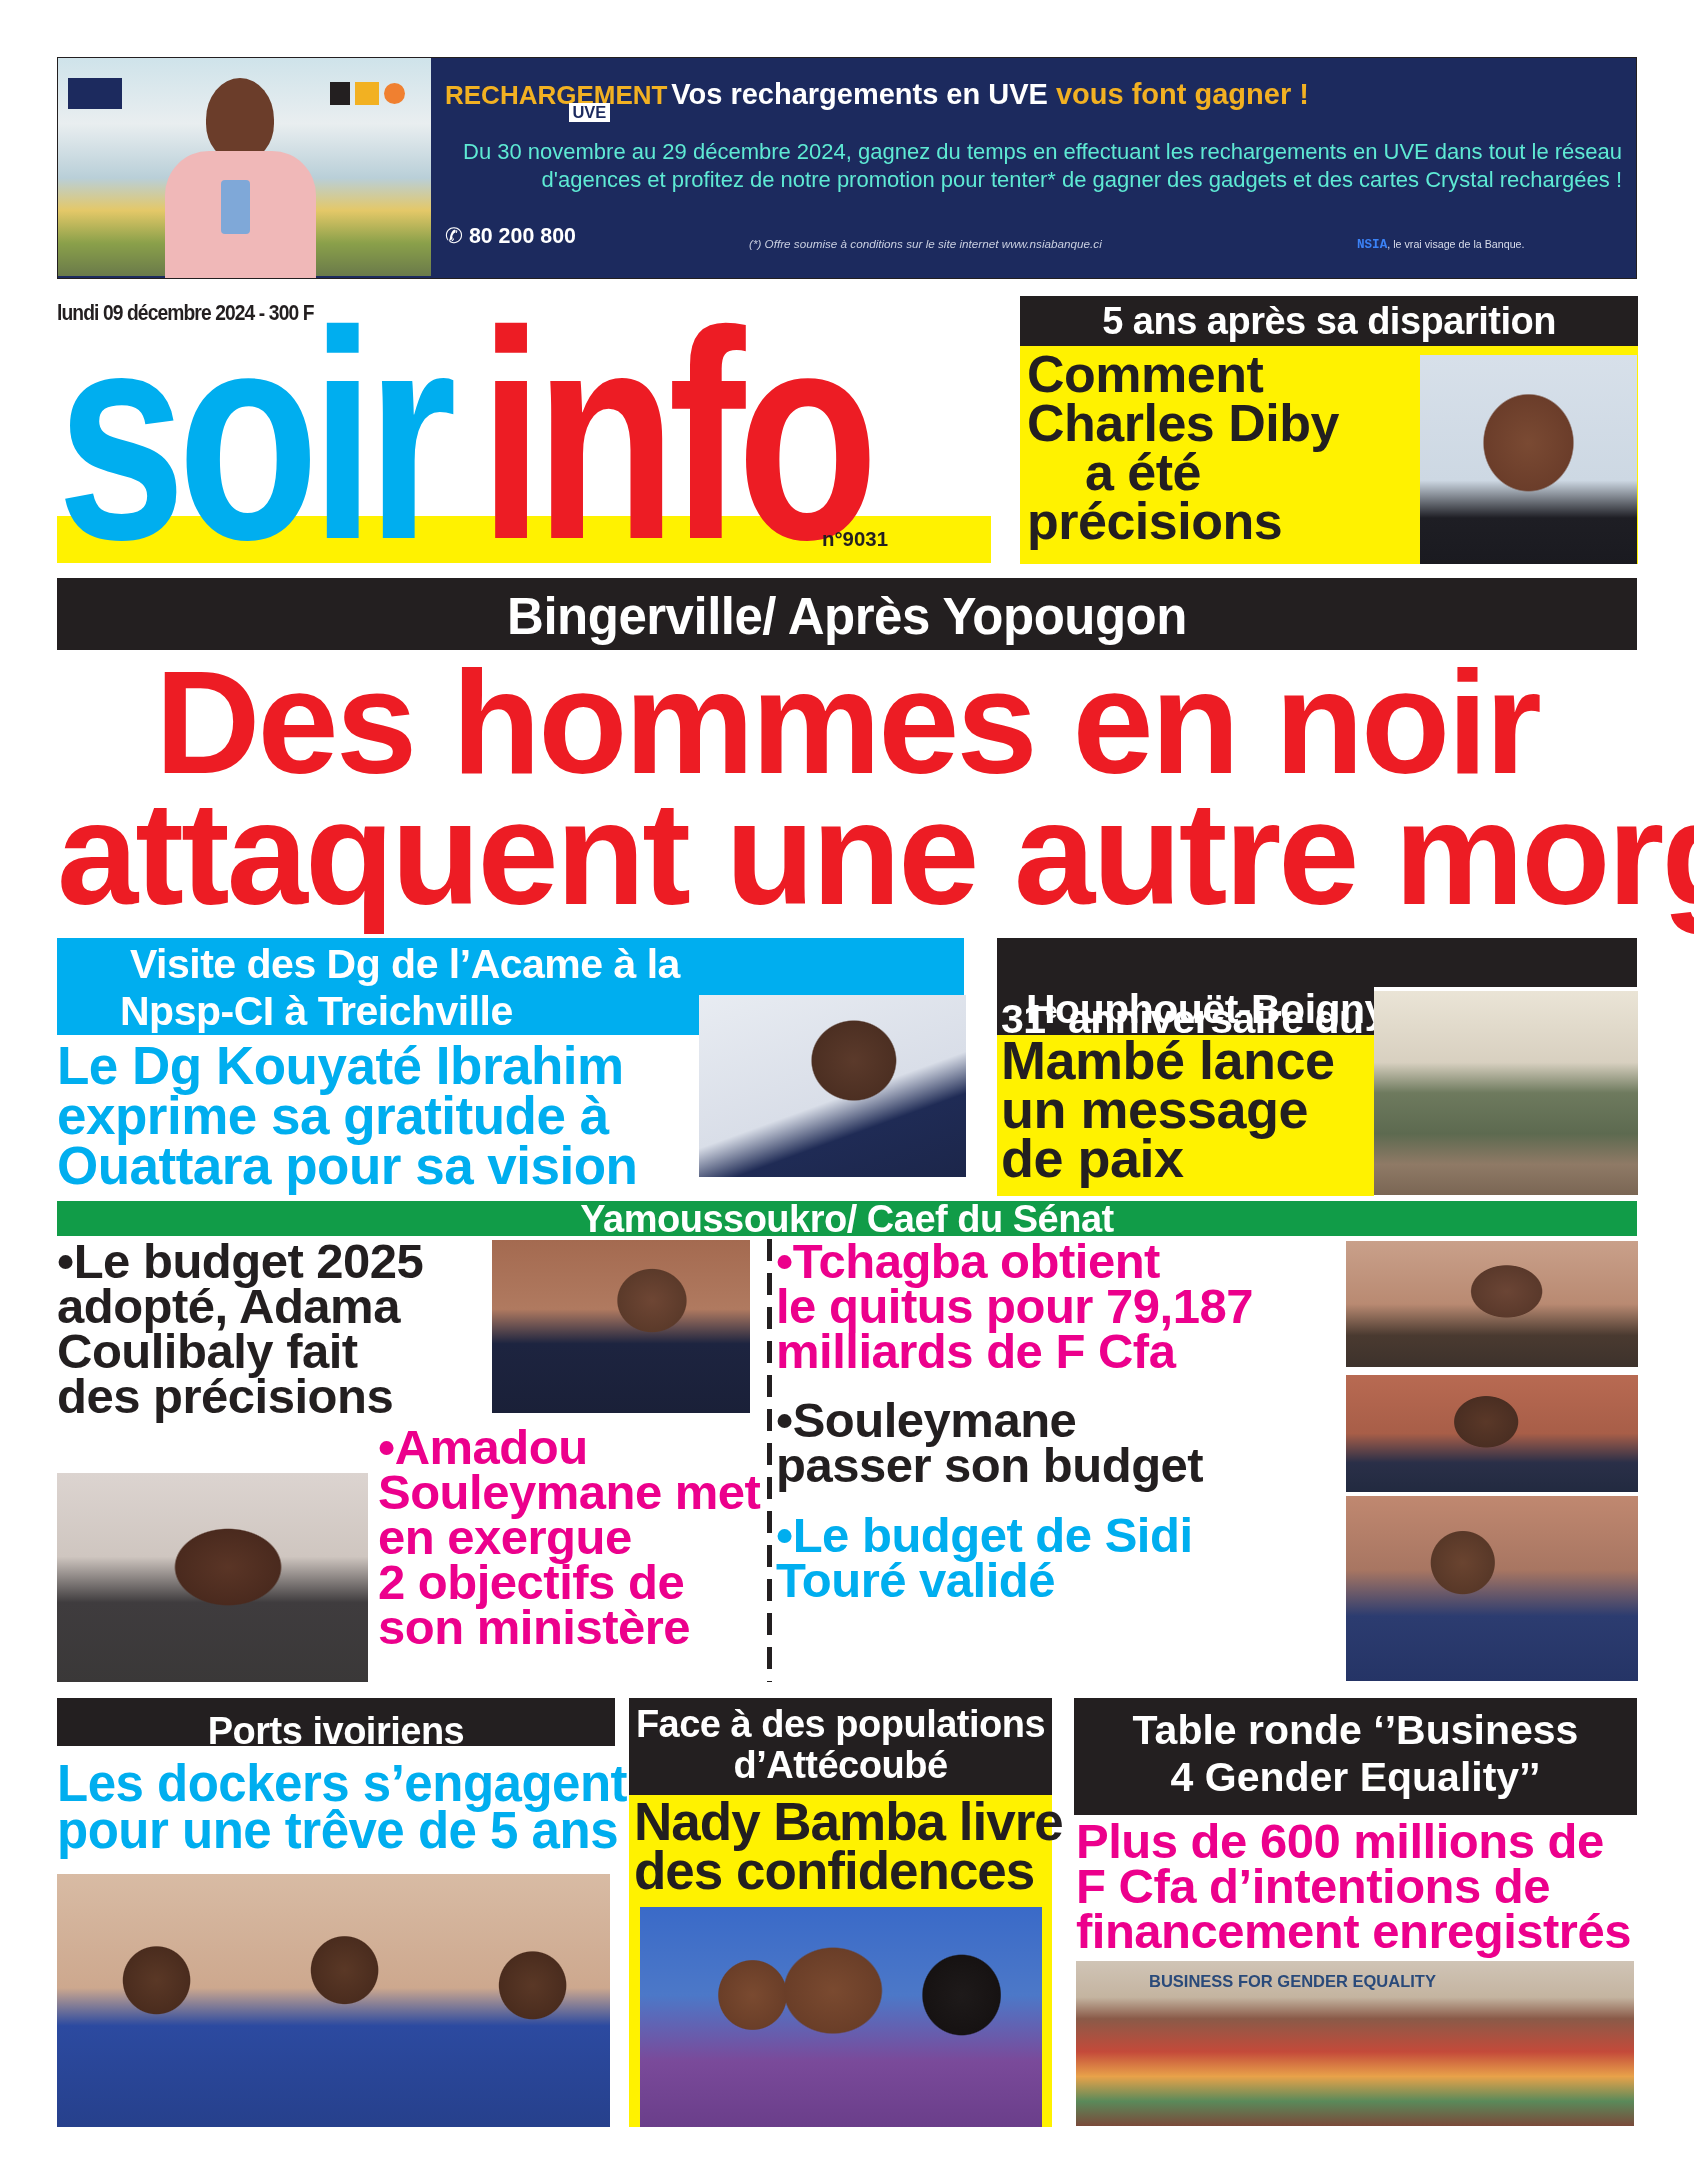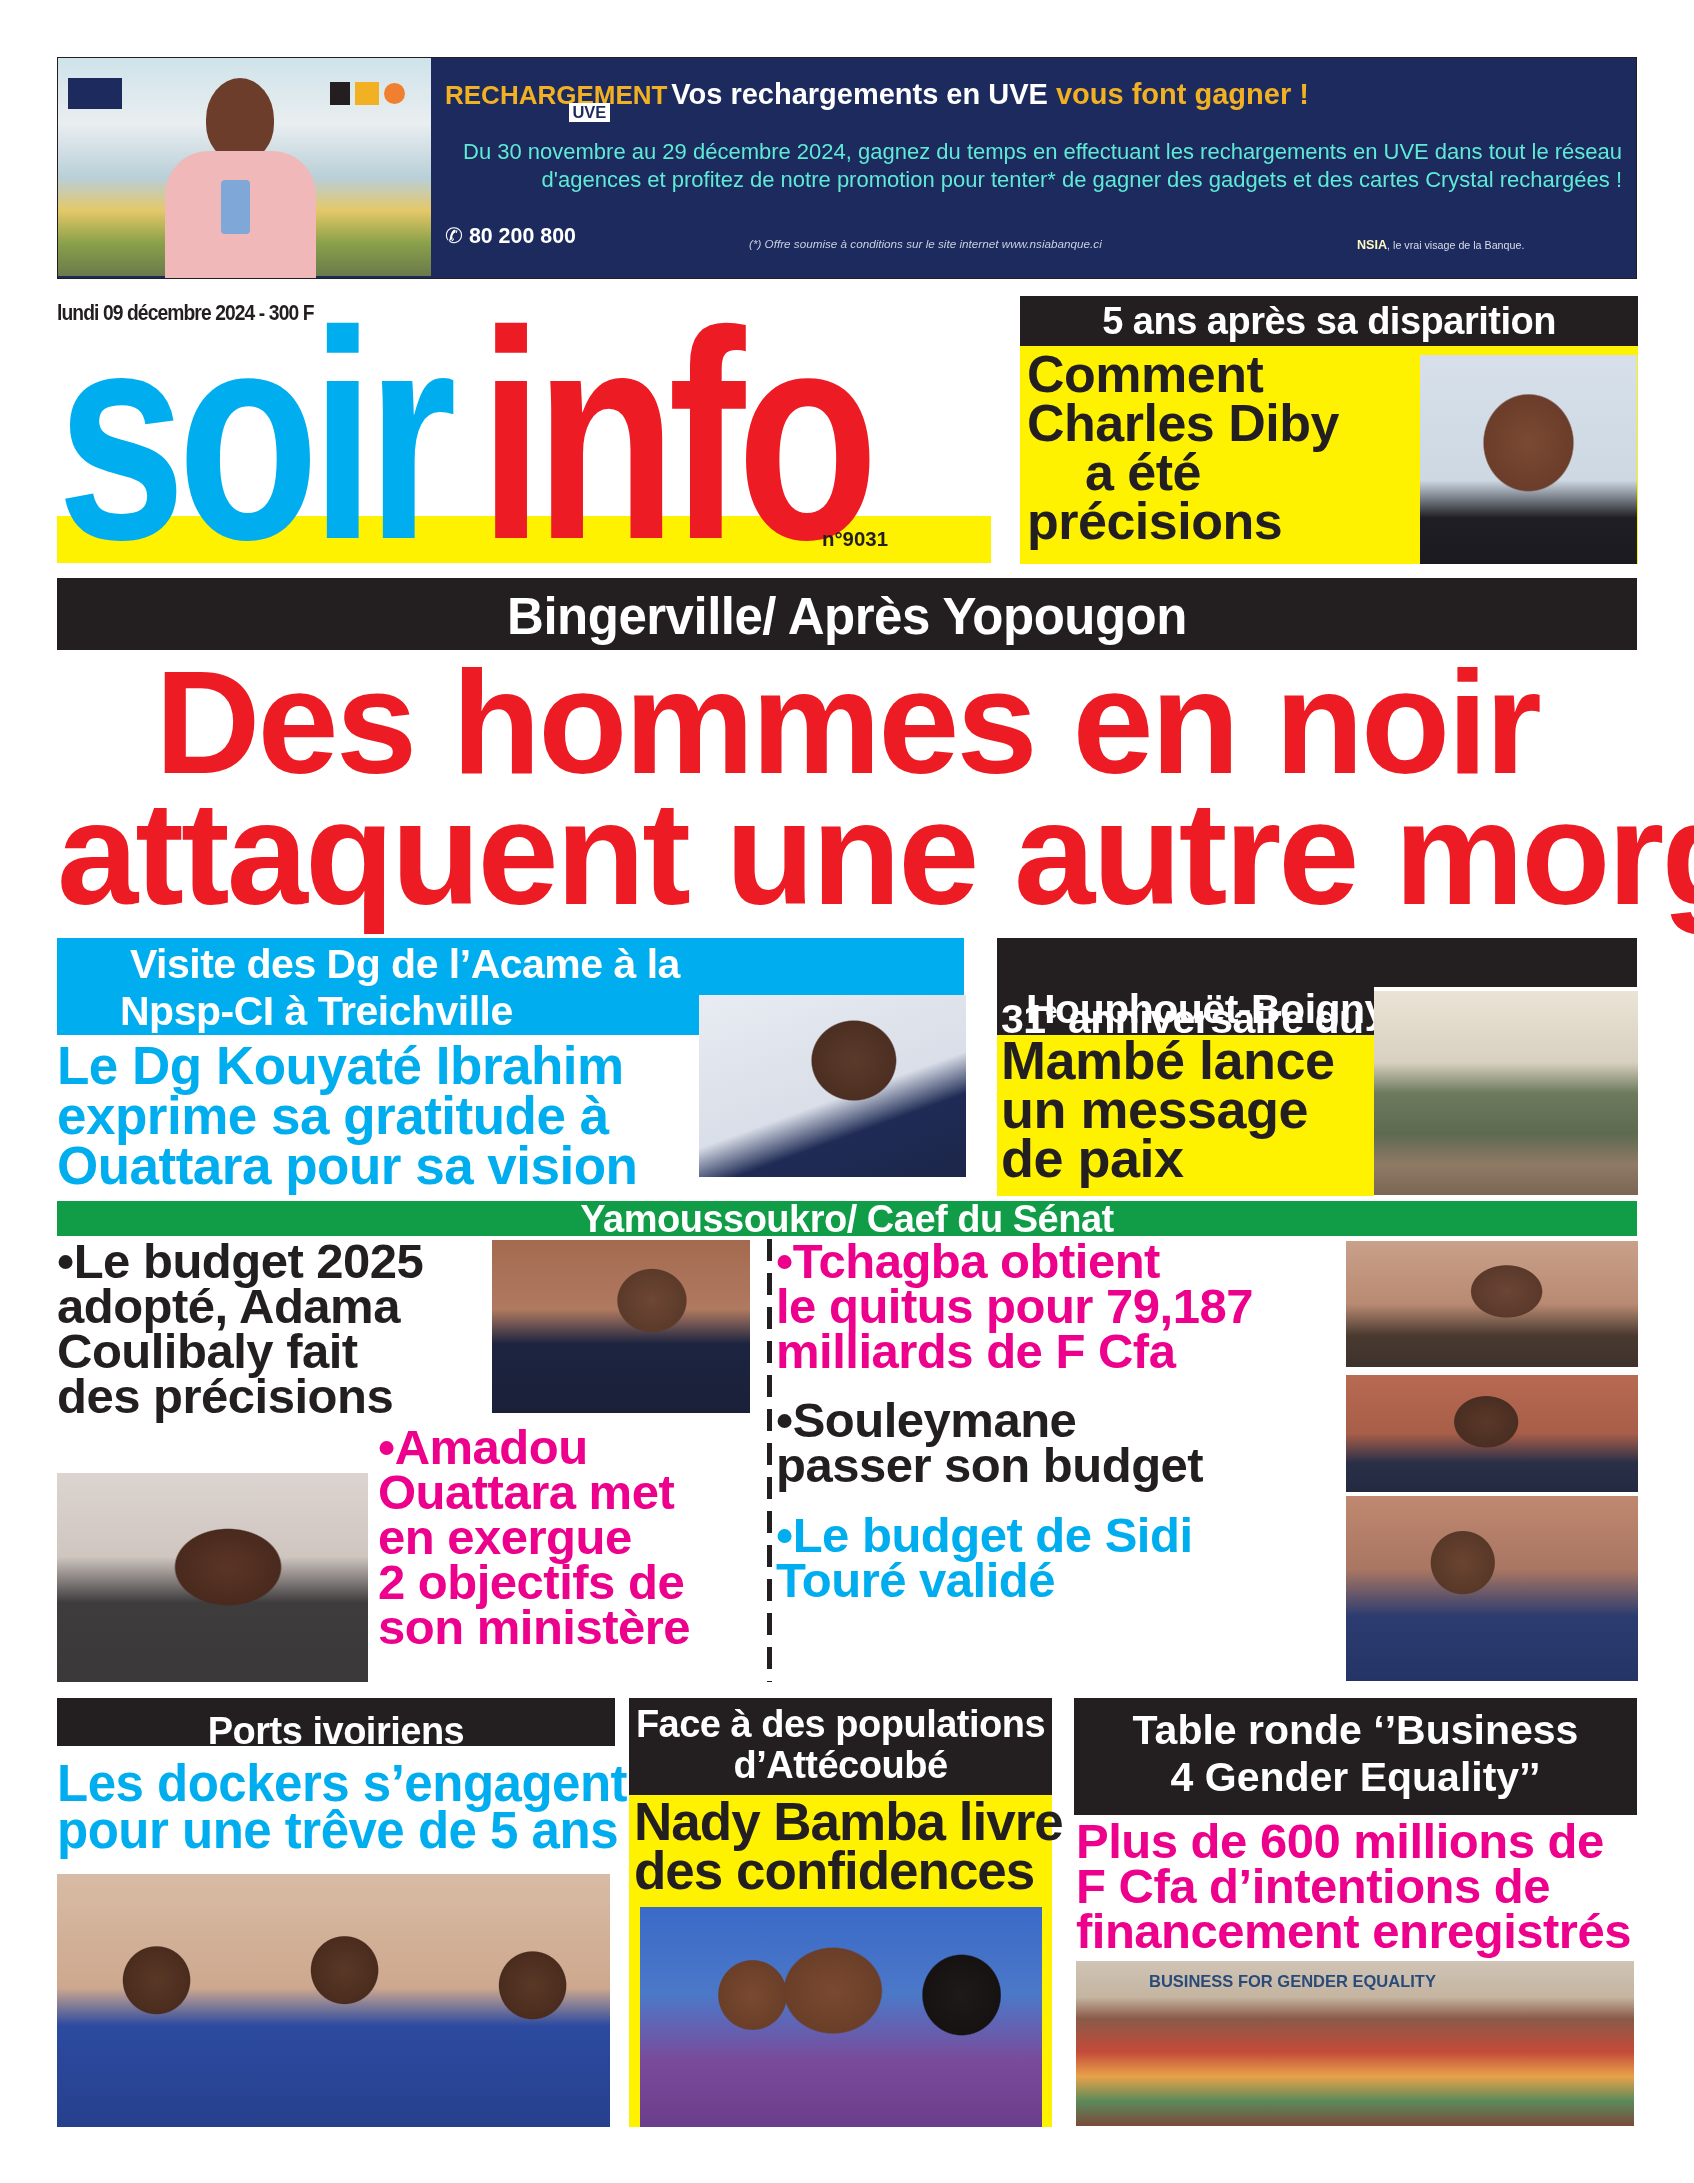--- a/index.html
+++ b/index.html
@@ -131,21 +131,21 @@
     <span style="display:inline-block;background:#fff;color:#1c2a5e;font-size:16.5px;padding:0 3.9px;position:relative;top:14.6px;left:-107px;margin-right:-54px;">UVE</span>
     <span style="color:#fff;">Vos rechargements en UVE</span>
     <span style="color:#f2b122;">vous font gagner !</span>
   </div>
   <div id="ad-body" class="abs">Du 30 novembre au 29 décembre 2024, gagnez du temps en effectuant les rechargements en UVE dans tout le réseau d'agences et profitez de notre promotion pour tenter* de gagner des gadgets et des cartes Crystal rechargées !</div>
   <div id="ad-phone" class="abs">
     <span>✆ </span><span>80 200 800</span>
   </div>
   <div id="ad-foot" class="abs">(*) Offre soumise à conditions sur le site internet www.nsiabanque.ci</div>
   <div id="ad-tag" class="abs">
-    <span style="color:#fef9c3;font-weight:bold;font-size:12.6px;">NSIA</span>,
+    <span style="color:#3b82f6;font-weight:bold;font-size:12.6px;font-family:Liberation Mono, monospace;">NSIA</span>,
     <span>le vrai visage de la Banque.</span>
   </div>
 </div>
 
 <div id="logo-bar" class="abs"></div>
 <div id="dateline" class="abs">lundi 09 décembre 2024 - 300 F</div>
 <div id="logo-soir" class="abs">soir</div>
 <div id="logo-info" class="abs">info</div>
 <div id="issue" class="abs">n°9031</div>
 
@@ -196,21 +196,21 @@
 <div id="s1" class="abs cond">
   <span class="line">•Le budget 2025</span>
   <span class="line">adopté, Adama</span>
   <span class="line">Coulibaly fait</span>
   <span class="line">des précisions</span>
 </div>
 <div id="s1-photo" class="abs photo"></div>
 <div id="s2-photo" class="abs photo"></div>
 <div id="s2" class="abs cond">
   <span class="line">•Amadou</span>
-  <span class="line">Ouattara met</span>
+  <span class="line">Souleymane met</span>
   <span class="line">en exergue</span>
   <span class="line">2 objectifs de</span>
   <span class="line">son ministère</span>
 </div>
 <div id="divider" class="abs"></div>
 <div id="s3" class="abs cond">
   <span class="line">•Tchagba obtient</span>
   <span class="line">le quitus pour 79,187</span>
   <span class="line">milliards de F Cfa</span>
 </div>

